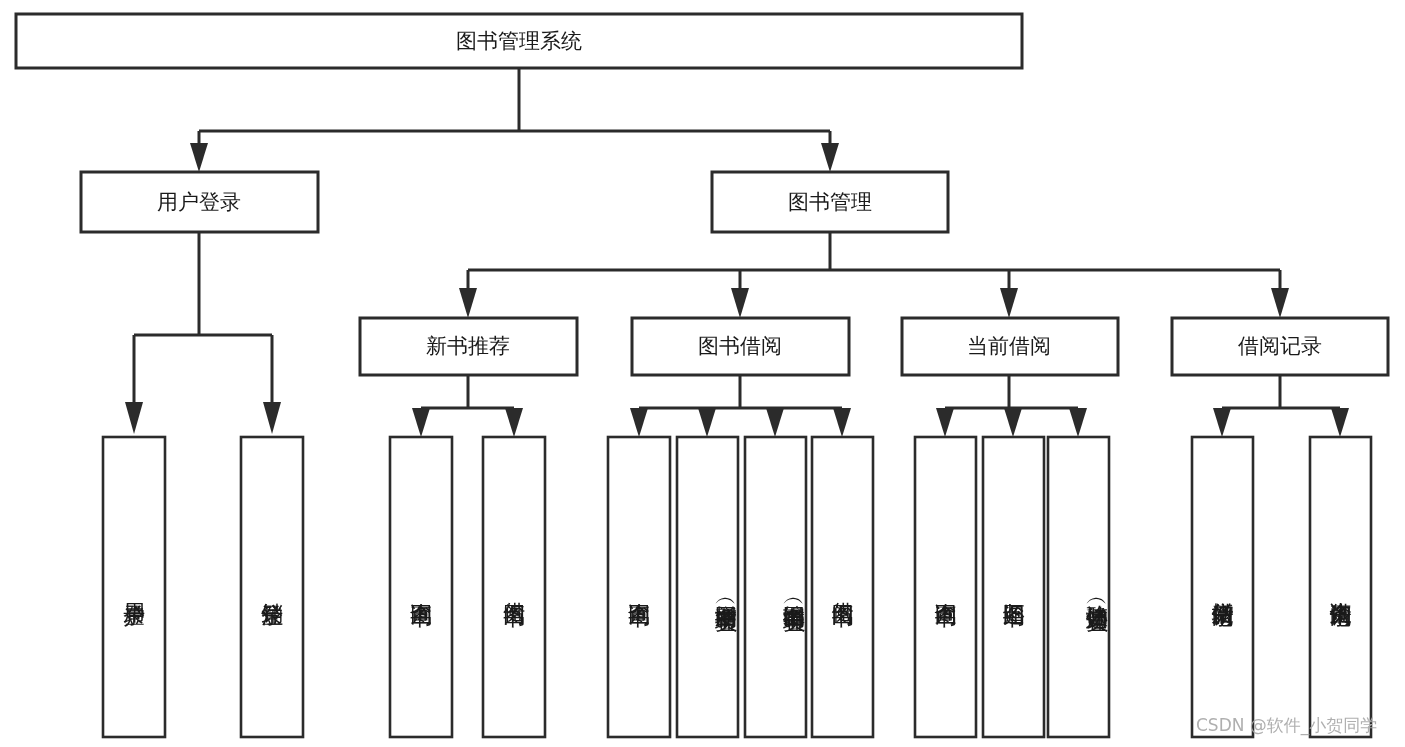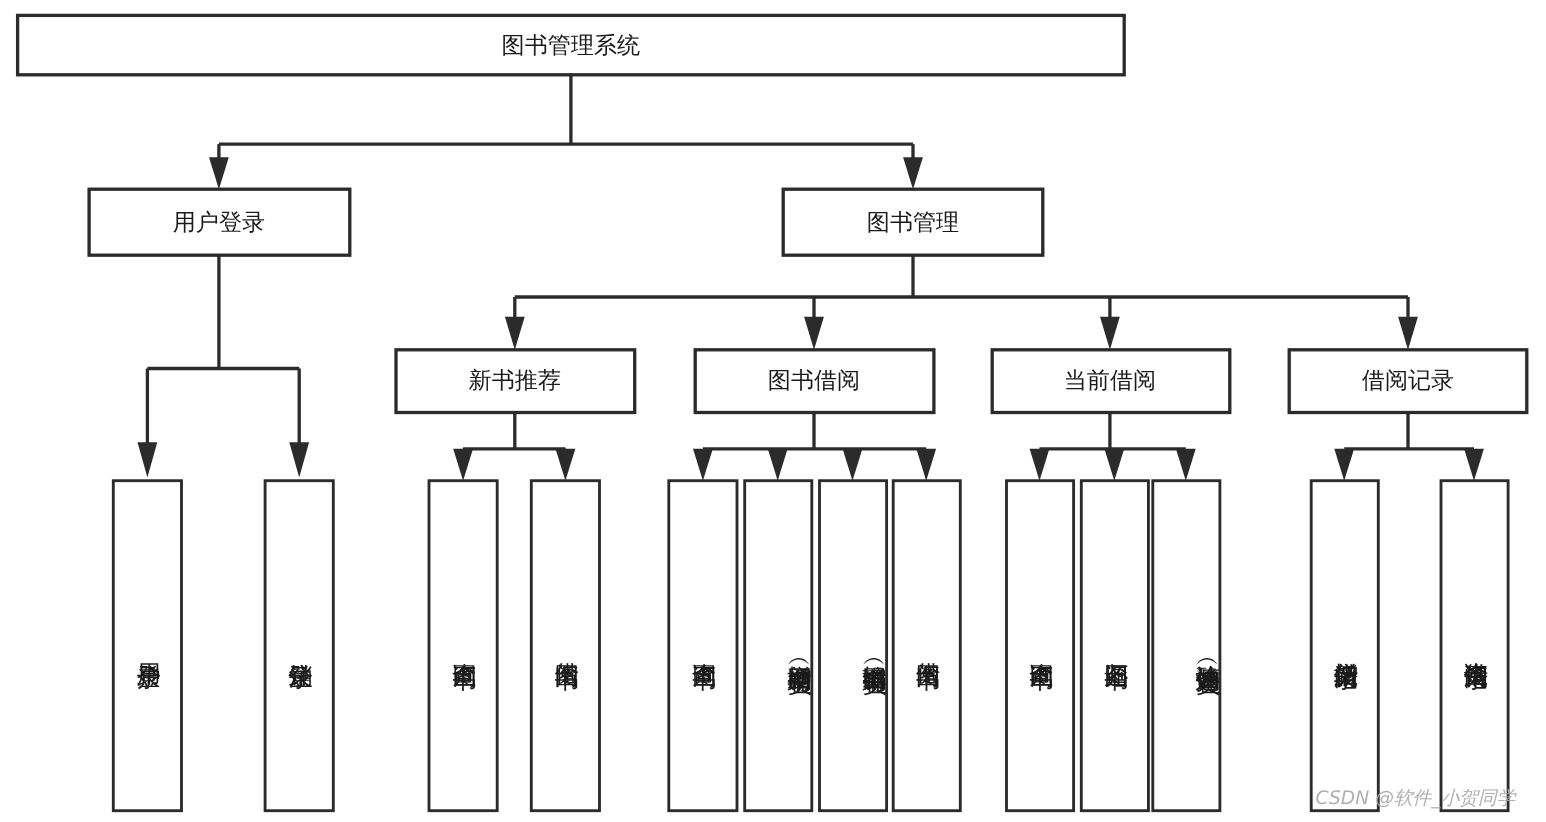--- a/index.html
+++ b/index.html
@@ -32,21 +32,20 @@
     white-space:nowrap;
   }
   .leaf-label-box.top-aligned{align-items:flex-start;padding-top:4px;}
   #watermark{
     position:absolute;
     font-family:"DejaVu Sans","Liberation Sans",sans-serif;
     font-size:17px;
     color:#a9a9a9;
     white-space:nowrap;
     opacity:.92;
-    font-style:italic;
   }
 </style>
 </head>
 <body>
 
 <div id="diagram-root">
 
   <svg id="diagram" viewBox="0 0 1405 747">
 
     <g>

